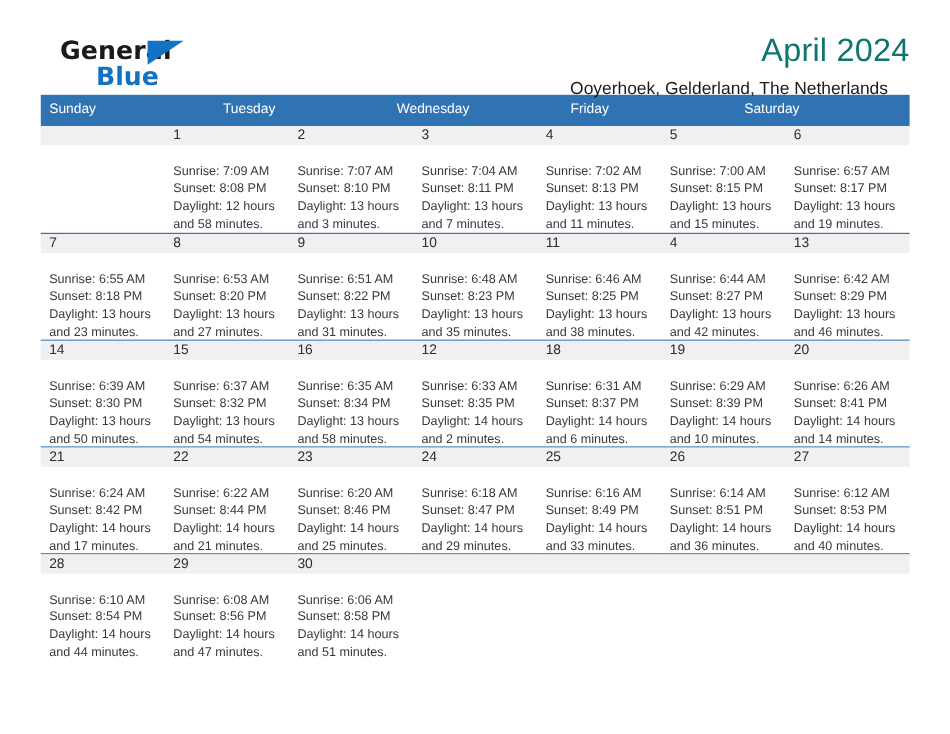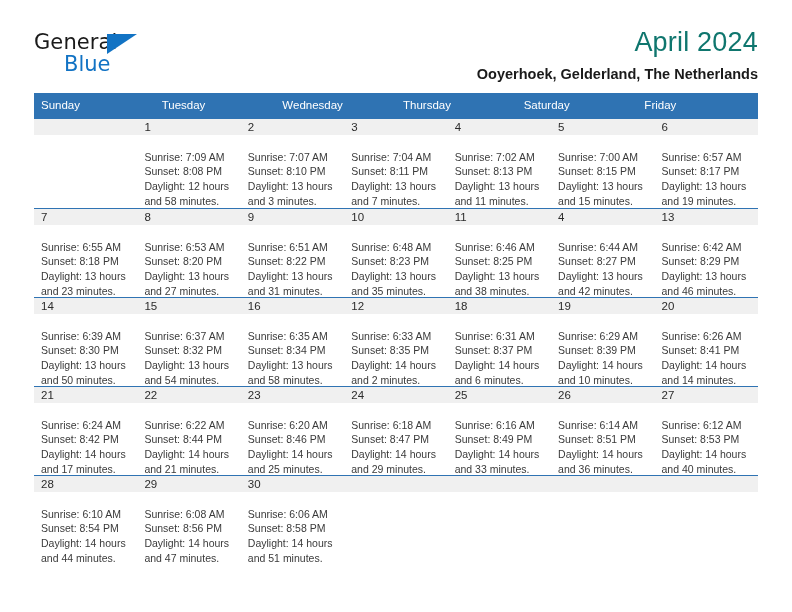--- a/index.html
+++ b/index.html
@@ -19,24 +19,25 @@
   
   .page-header {
     position: relative;
     height: 78px;
     padding: 0 34px;
     box-sizing: border-box;
   }
 
   .brand {
     position: absolute;
-    left: 34px;
+    left: 50px;
     top: 32px;
     width: 200px;
     height: 48px;
+    font-weight: bold;
   }
   .brand-general {
     position: absolute;
     left: 0;
     top: 0;
     font-size: 21px;
     letter-spacing: .1px;
     color: #1a1a1a;
     font-family: "DejaVu Sans", sans-serif;
     line-height: 1;
@@ -68,30 +69,30 @@
   }
   .cal-title {
     font-size: 27px;
     color: #0f766e;
     line-height: 1.1;
     font-weight: normal;
     margin: 0;
     letter-spacing: .2px;
   }
   .cal-subtitle {
-    margin: 9px 0 0 0;
+    margin: 9px 18px 0 0;
     font-size: 14.5px;
     color: #1a1a1a;
     line-height: 1.1;
-    font-weight: bold;
+    font-weight: normal;
   }
 
   
   .calendar {
-    margin: 15px 34px;
+    margin: 1px 34px;
     width: 724px;
     box-sizing: border-box;
   }
 
   .weekday-row {
     display: flex;
     background: #2f73b3;
   }
   .weekday {
     flex: 1 1 0;
@@ -159,23 +160,22 @@
     <p class="cal-subtitle">Ooyerhoek, Gelderland, The Netherlands</p>
   </div>
 
 </div>
 
 <div class="calendar">
   <div class="weekday-row" id="weekday-row">
       <div class="weekday">Sunday</div>
       <div class="weekday">Tuesday</div>
       <div class="weekday">Wednesday</div>
-      <div class="weekday">Thursday</div>
+      <div class="weekday">Friday</div>
       <div class="weekday">Saturday</div>
-      <div class="weekday">Friday</div>
     </div>
   <div id="weeks-container">
       <div class="week-row first-week">
         <div class="day-cell empty">
           <div class="day-number"></div>
         </div>
         <div class="day-cell">
           <div class="day-number">1</div>
           <div class="day-info">
             <div>Sunrise: 7:09 AM</div>

